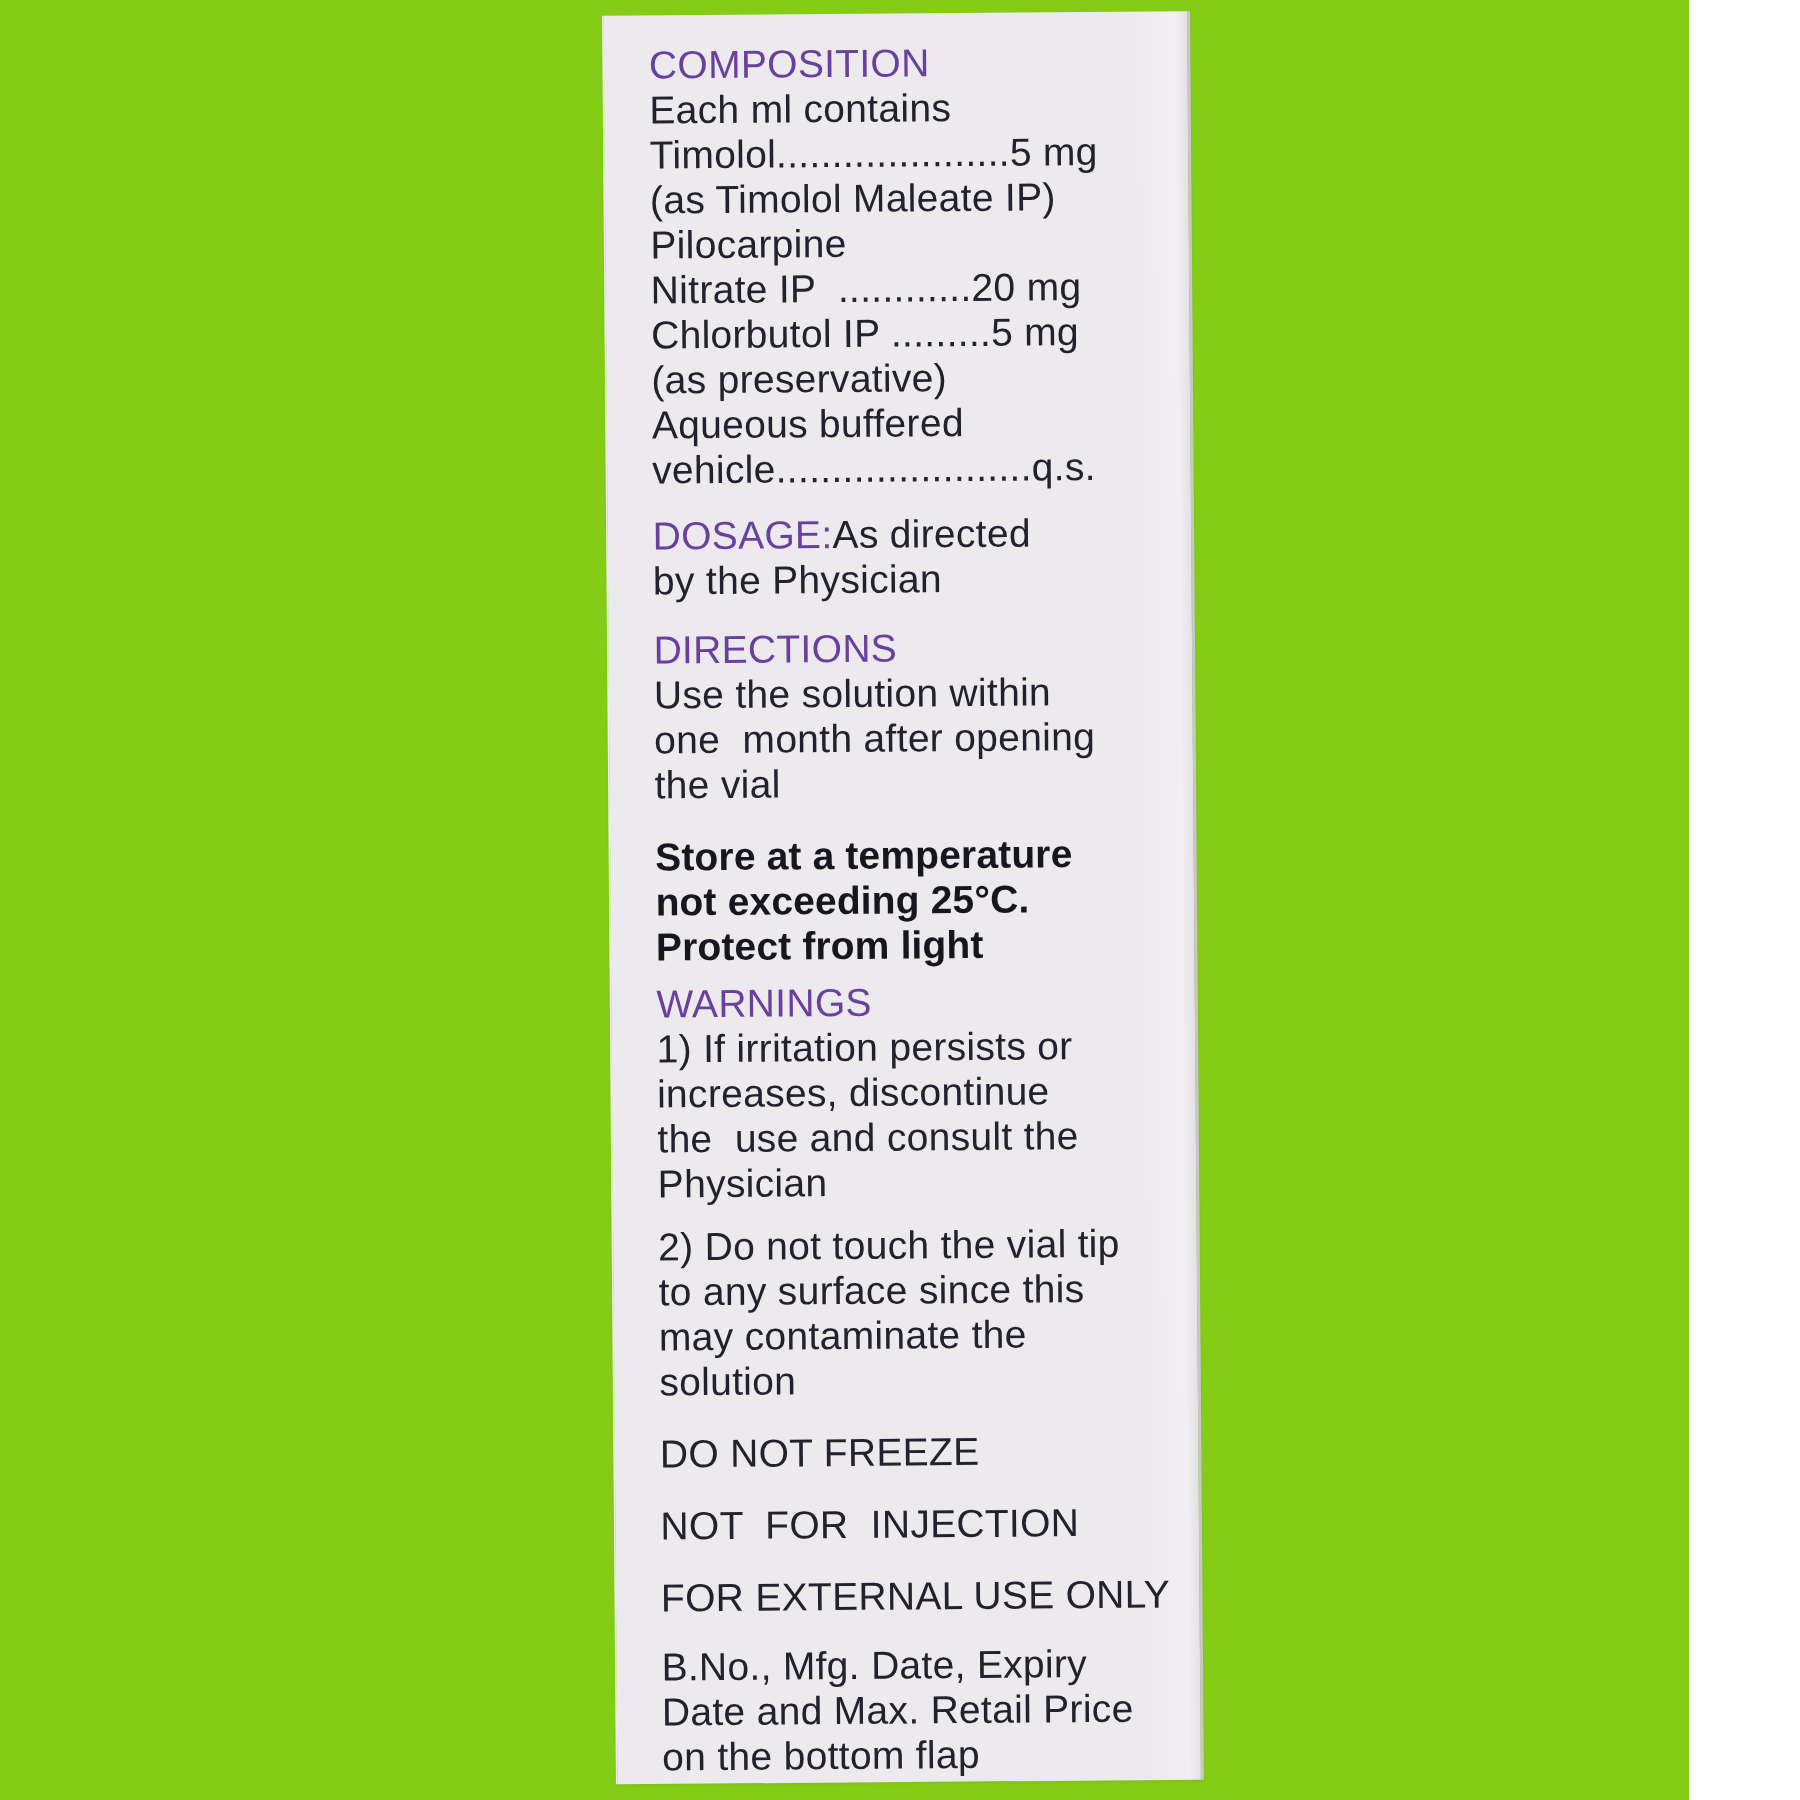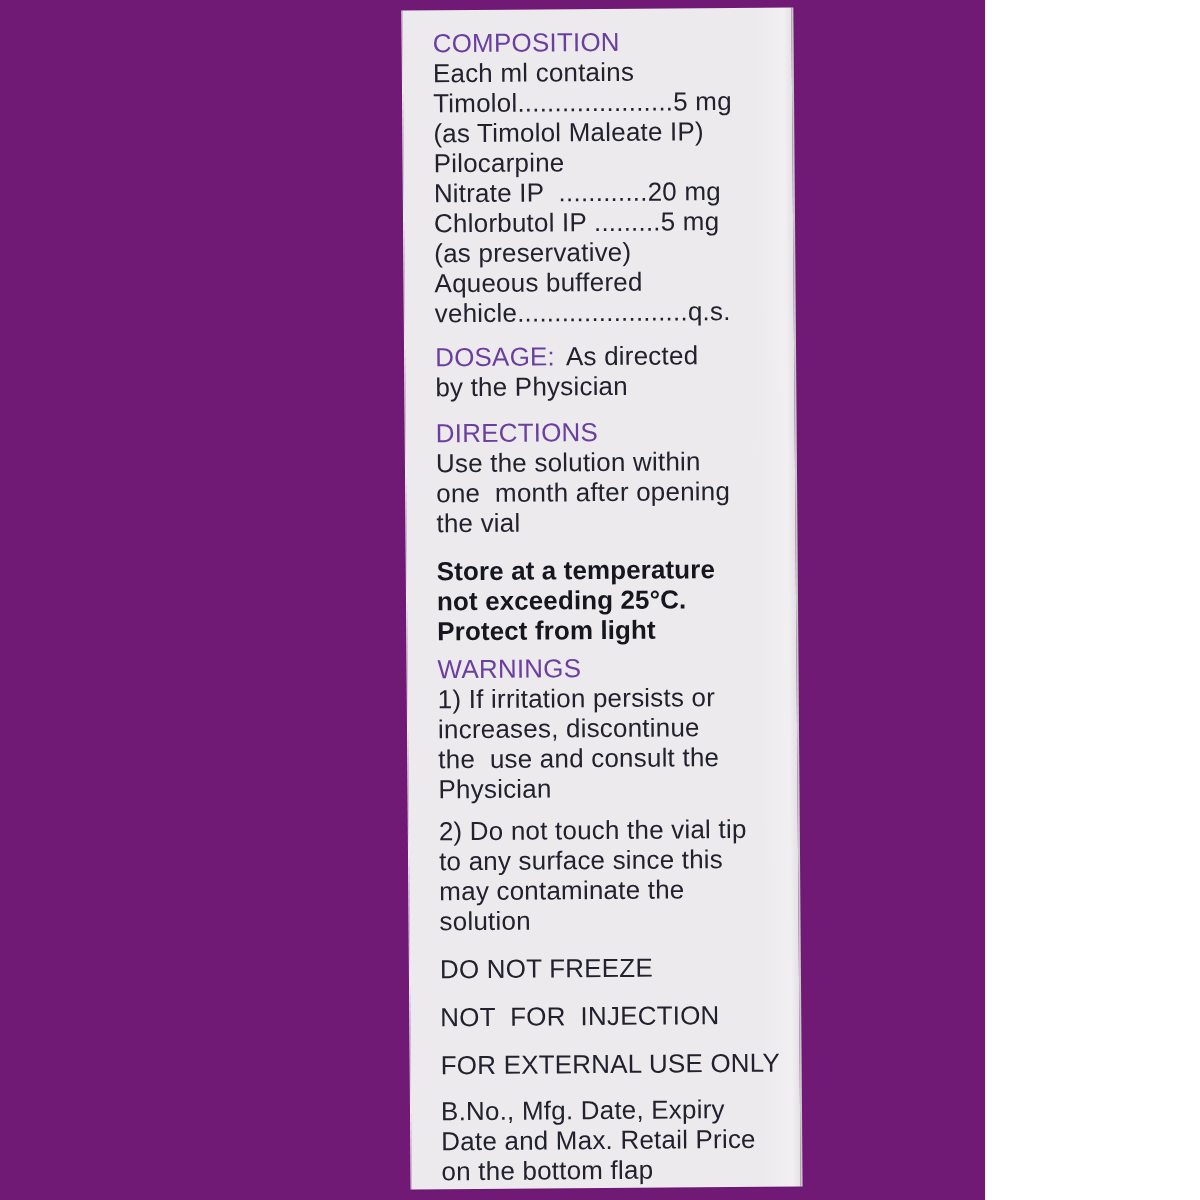--- a/index.html
+++ b/index.html
@@ -6,23 +6,23 @@
     margin: 0;
     padding: 0;
     background: #ffffff;
     width: 1200px;
     height: 1200px;
     overflow: hidden;
     font-family: "Liberation Sans", sans-serif;
   }
   .scene {
     position: relative;
-    width: 985px;
+    width: 1126px;
     height: 1200px;
-    background: #701a75;
+    background: #84cc16;
   }
   
   .box-panel {
     position: absolute;
     left: 406px;
     top: 9px;
     width: 392px;
     height: 1179px;
     box-sizing: border-box;
     background: linear-gradient(90deg, #ECEAED 0%, #ECEAED 90%, #F1EFF2 98%, #E4E1E5 100%);
@@ -37,21 +37,21 @@
   .ln {
     font-size: 26px;
     line-height: 30px;
     color: #22222E;
     white-space: pre-wrap;
     letter-spacing: 0.2px;
   }
   .h {
     color: #6B3FA0;
   }
-  .h.inline { margin-right: 11px; }
+  .h.inline { margin-right: 0; }
   .bold .ln, .ln.bold {
     font-weight: bold;
     color: #16161F;
     letter-spacing: 0.1px;
   }
   .sec-dosage     { margin-top: 14px; }
   .sec-directions { margin-top: 16px; }
   .sec-storage    { margin-top: 18px; }
   .sec-warnings   { margin-top: 8px; }
   .warn-item2     { margin-top: 12px; }

